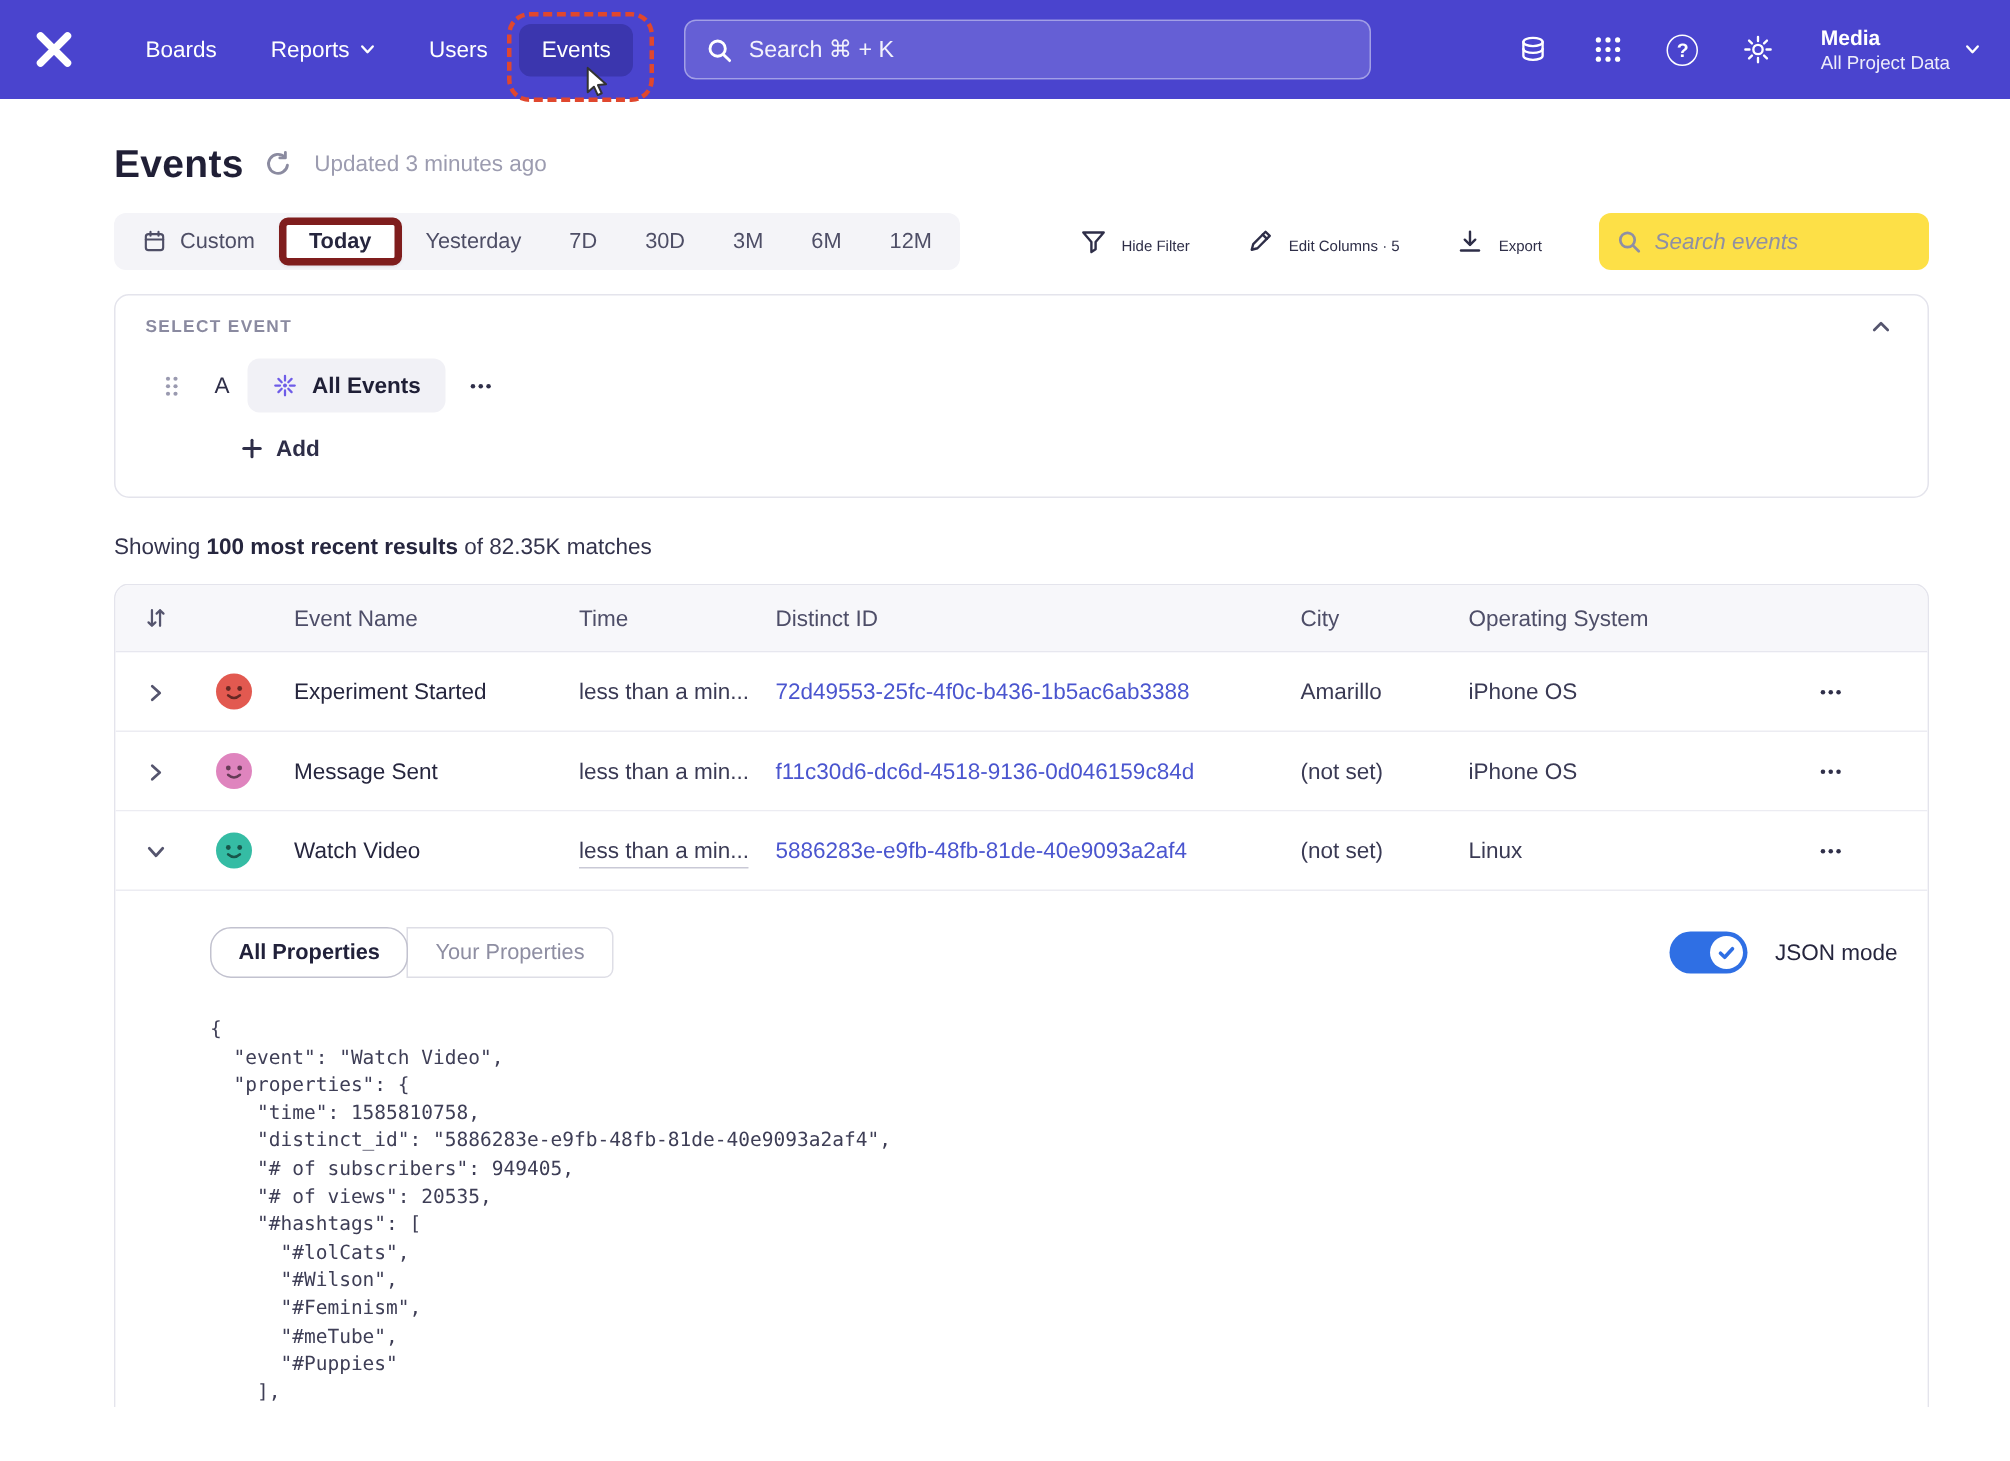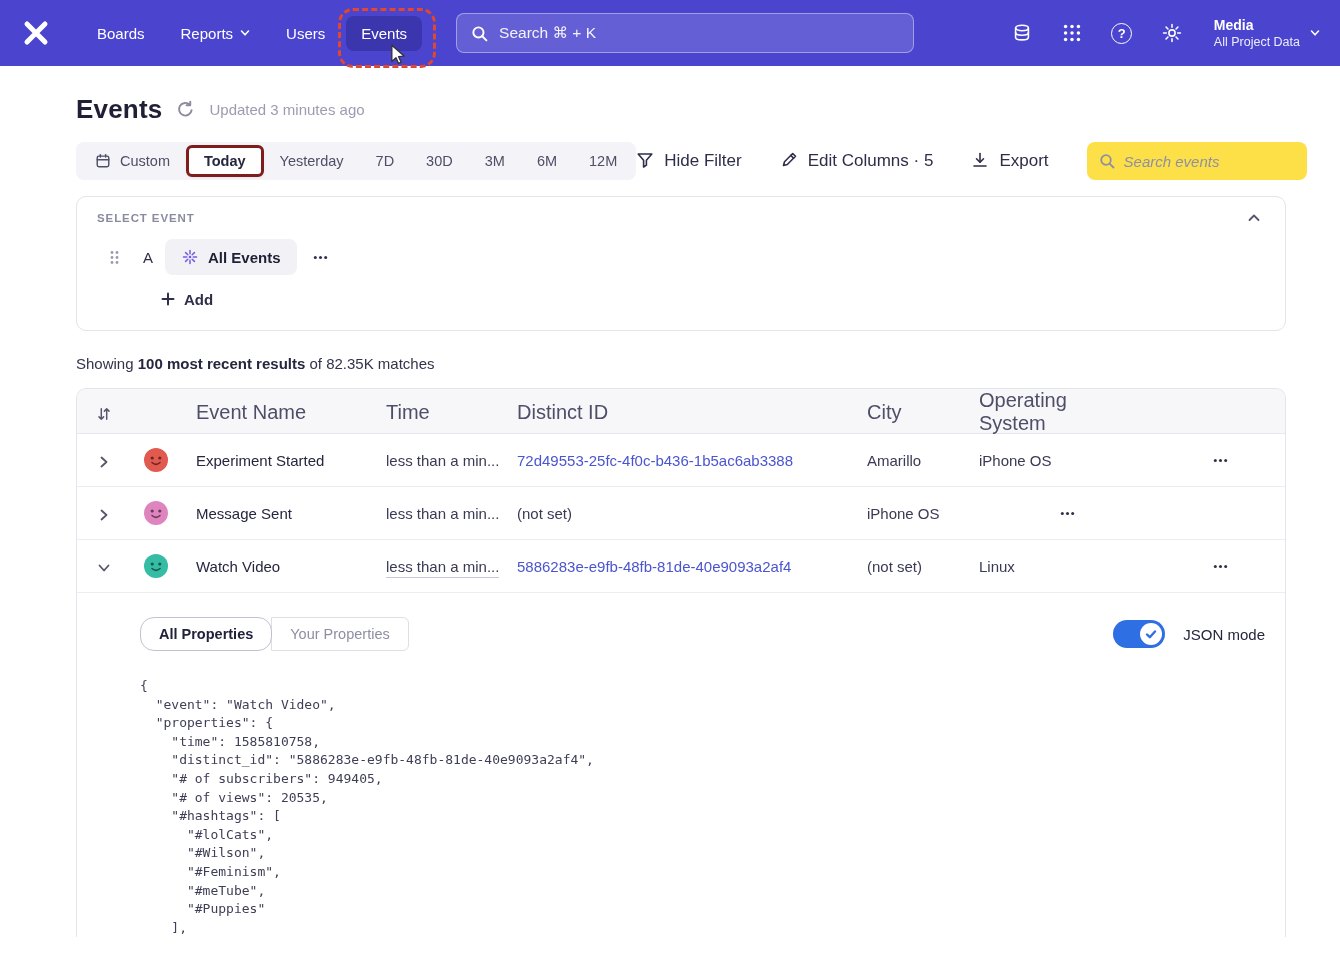--- a/index.html
+++ b/index.html
@@ -42,26 +42,26 @@
   .page-title { font-size:26px; font-weight:700; color:#201F36; letter-spacing:.2px; }
   .refresh { width:19px; height:19px; color:#8B8BA0; cursor:pointer; }
   .refresh svg { width:19px; height:19px; stroke:currentColor; fill:none; stroke-width:1.8; stroke-linecap:round; stroke-linejoin:round; }
   .updated { font-size:15px; color:#9C9CB0; }
 
   
   .toolbar { margin-top:18px; display:flex; align-items:center; height:38px; }
   .date-group { display:flex; align-items:center; background:#F4F4F8; border-radius:8px; padding:3px; height:38px; }
   .date-btn { padding:0 15px; height:32px; display:flex; align-items:center; gap:9px;
     font-size:14.5px; color:#4E4E66; border-radius:6px; cursor:pointer; white-space:nowrap; border:1px solid transparent; }
-  .date-btn.selected { background:#fff; border:3px solid #7f1d1d; color:#26263E; font-weight:600;
+  .date-btn.selected { background:#fff; border:5px solid #7f1d1d; color:#26263E; font-weight:600;
     box-shadow:0 1px 2px rgba(40,40,80,.08); }
   .date-btn svg { width:16px; height:16px; stroke:#4E4E66; fill:none; stroke-width:1.6; stroke-linecap:round; stroke-linejoin:round; }
 
   .toolbar-right { margin-left:auto; display:flex; align-items:center; gap:38px; }
-  .tool-btn { display:flex; align-items:flex-start; gap:10px; font-size:17px; color:#2E2E48; cursor:pointer; white-space:nowrap; }
+  .tool-btn { display:flex; align-items:flex-end; gap:10px; font-size:10px; color:#2E2E48; cursor:pointer; white-space:nowrap; }
   .tool-btn svg { width:18px; height:18px; stroke:#2E2E48; fill:none; stroke-width:1.6; stroke-linecap:round; stroke-linejoin:round; }
   .events-search { width:220px; height:38px; background:#fde047; border-radius:8px; display:flex;
     align-items:center; gap:9px; padding:0 12px;font-style:italic; }
   .events-search svg { width:16px; height:16px; stroke:#8F8FA4; fill:none; stroke-width:1.8; stroke-linecap:round; flex:none; }
   .events-search input { border:none; outline:none; background:transparent; font:inherit; font-size:15px;
     color:#4A4A62; width:100%; }
   .events-search input::placeholder { color:#8F8FA4; }
 
   
   .card { border:1px solid #E4E4EC; border-radius:10px; }
@@ -85,21 +85,21 @@
   .add-btn svg { width:14px; height:14px; stroke:#2E2E48; fill:none; stroke-width:2; stroke-linecap:round; }
 
   .filters-card { margin-top:4px; padding:15px 20px; }
 
   .results-line { margin-top:24px; font-size:15px; color:#33334C; height:19px; }
   .results-line b { color:#26263E; }
 
   
   .table-card { margin-top:14px; border:1px solid #E4E4EC; border-bottom:none; border-radius:10px 10px 0 0; overflow:hidden; }
   .tgrid { display:grid; grid-template-columns:54px 50px 205px 131px 350px 112px 162px 1fr; align-items:center; }
-  .t-header { height:45px; background:#F7F7FA; border-bottom:1px solid #E7E7EF; color:#4E4E68; font-size:20px; }
+  .t-header { height:45px; background:#F7F7FA; border-bottom:1px solid #E7E7EF; color:#4E4E68; font-size:15px; }
   .t-row { height:53px; border-bottom:1px solid #ECECF2; font-size:15px; color:#3A3A54; background:#fff; }
   .c-center { display:flex; align-items:center; justify-content:center; }
   .c-name { padding-left:15px; color:#26263E; }
   .c-pad { padding-right:10px; }
   .sort-ico { width:16px; height:16px; color:#55556E; cursor:pointer; }
   .sort-ico svg { width:16px; height:16px; stroke:currentColor; fill:none; stroke-width:1.5; stroke-linecap:round; stroke-linejoin:round; }
   .row-chev { width:12px; height:12px; color:#55556E; cursor:pointer; }
   .row-chev svg { width:12px; height:12px; stroke:currentColor; fill:none; stroke-width:1.8; stroke-linecap:round; stroke-linejoin:round; }
   .avatar { width:24px; height:24px; border-radius:50%; margin:0 auto; overflow:hidden; }
   .avatar svg { width:24px; height:24px; display:block; }
@@ -395,20 +395,21 @@
             <div class="avatar" style="background: rgb(223, 132, 190);">
           <svg viewBox="0 0 24 24">
                 <circle cx="8.2" cy="10" r="1.6" fill="rgba(0,0,0,.55)"></circle>
                 <circle cx="15.8" cy="10" r="1.6" fill="rgba(0,0,0,.55)"></circle>
                 <path d="M8 14.5q4 3.6 8 0" stroke="rgba(0,0,0,.55)" stroke-width="1.6" fill="none" stroke-linecap="round"></path>
               </svg>
         </div>
           </div>
         <div class="c-name">Message Sent</div>
         <div class="c-pad">less than a min...</div>
+        <div class="c-pad"><a class="id-link">f11c30d6-dc6d-4518-9136-0d046159c84d</a></div>
         <div class="c-pad">(not set)</div>
         <div class="c-pad">iPhone OS</div>
         <div class="c-center">
             <span class="dots-btn">
               <svg viewBox="0 0 18 18">
                 <circle cx="3.5" cy="9" r="1.6"></circle>
                 <circle cx="9" cy="9" r="1.6"></circle>
                 <circle cx="14.5" cy="9" r="1.6"></circle>
               </svg>
             </span>

